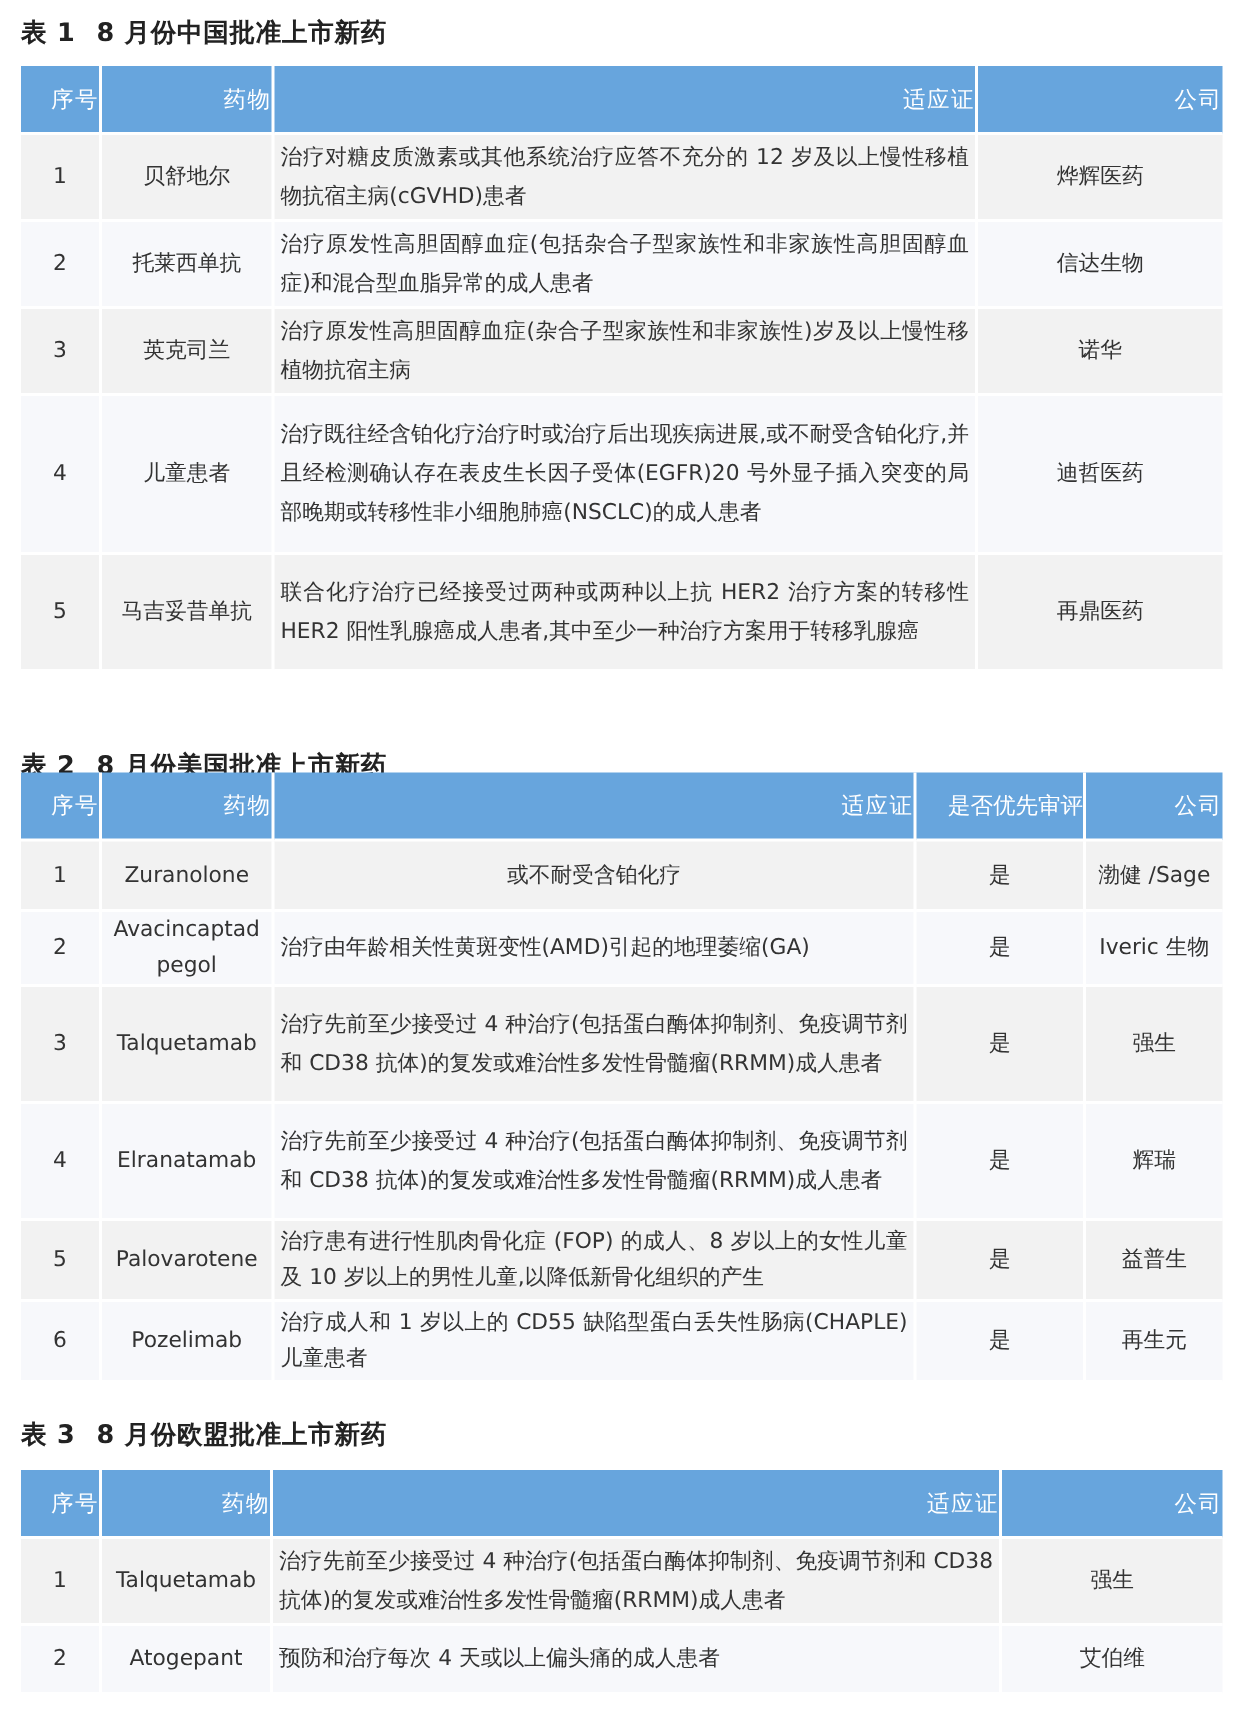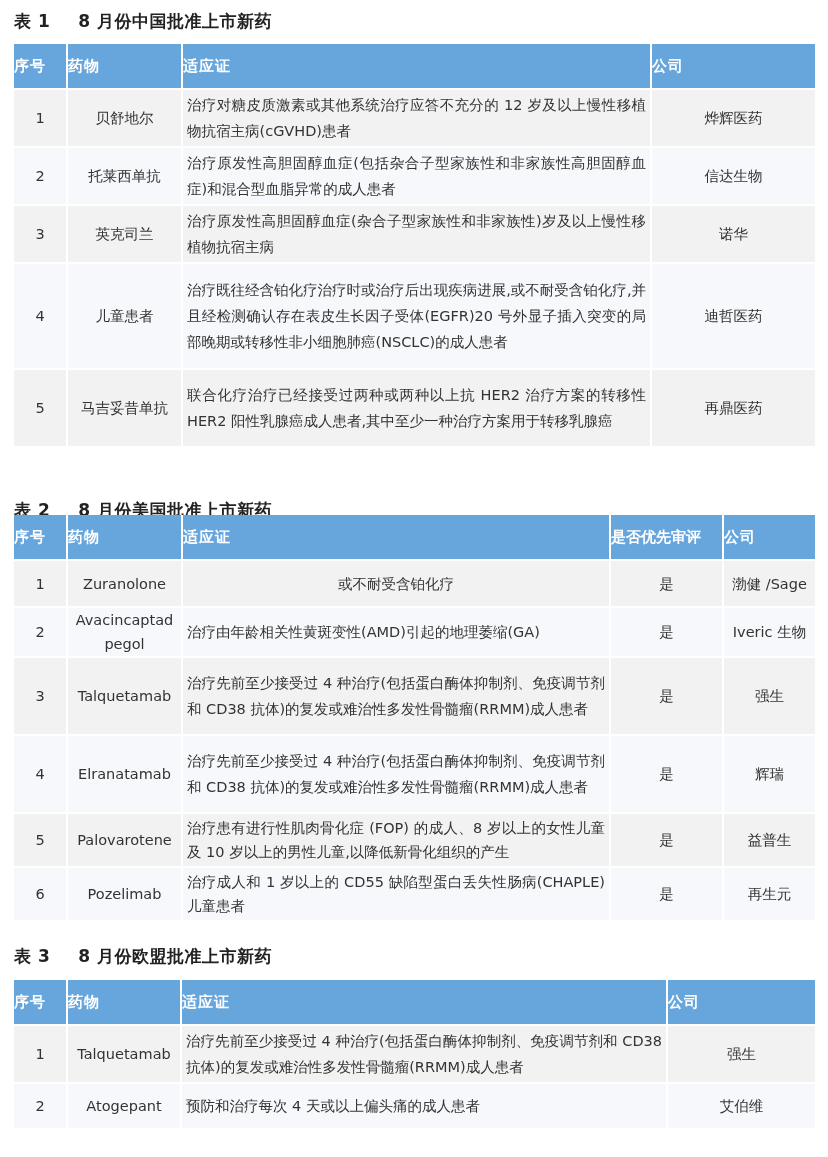--- a/index.html
+++ b/index.html
@@ -6,29 +6,29 @@
   body {
     width: 828px; height: 1157px; position: relative; overflow: hidden;
     font-family: "DejaVu Sans", "Liberation Sans", sans-serif;
     color: #333333;
   }
   .caption {
     position: absolute; left: 14px;
     font-size: 17px; font-weight: bold; color: #222;
     letter-spacing: 0.5px;
   }
-  .caption .num { margin-right: 28px; }
+  .caption .num { margin-right: 14px; }
   table {
     position: absolute; left: 14px; width: 801px;
     border-collapse: collapse; table-layout: fixed;
     font-size: 14.5px;
   }
   th {
-    background: #67a5dd; color: #ffffff; font-weight: bold;
-    height: 44px; border: 2px solid #ffffff; border-top: none; text-align: left;
+    background: #67a5dd; color: #ffffff; font-weight: normal;
+    height: 44px; border: 2px solid #ffffff; border-top: none; text-align: right;
     font-size: 15px; letter-spacing: 1px; padding: 0;
   }
   td {
     border: 2px solid #ffffff; text-align: center; vertical-align: middle;
     padding: 0 4px; line-height: 26px; color: #333;
   }
   td.ind { text-align: justify; padding: 2px 4px; }
   td.ind.center { text-align: center; }
   tr.odd td { background: #f2f2f2; }
   tr.even td { background: #f7f8fb; }

